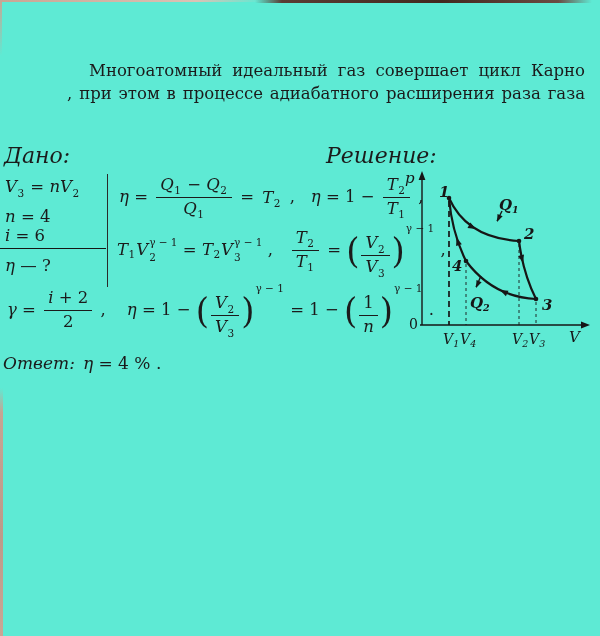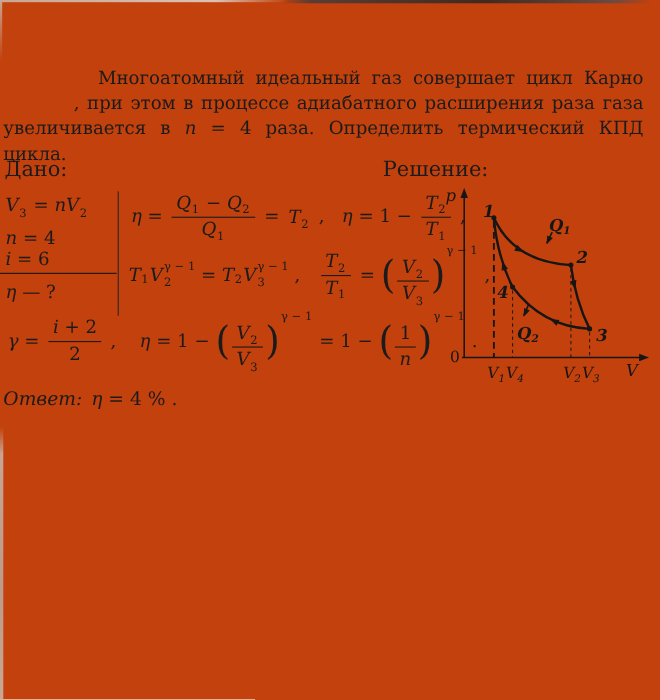--- a/index.html
+++ b/index.html
@@ -1,40 +1,40 @@
 <!DOCTYPE html>
 <html><head>
 <meta charset="utf-8">
 <style>
   * { margin:0; padding:0; box-sizing:border-box; }
   html,body { background:#ffffff; }
   .page {
-    position:relative; width:600px; height:636px; background:#c2410c;
+    position:relative; width:600px; height:636px; background:#5eead4;
     overflow:hidden; font-family:"DejaVu Serif", serif; color:#1b1b1b;
   }
   
   .scan-top-pink  { position:absolute; left:0; top:0; width:262px; height:2px;
                     background:linear-gradient(90deg,#c9a693,#dcc2b4 75%,rgba(220,194,180,0)); }
   .scan-top-brown { position:absolute; left:255px; top:0; width:337px; height:3px;
                     background:linear-gradient(90deg,rgba(90,60,52,0),#5a3c34 8%,#42291f 55%,#6b4a42 90%,rgba(107,74,66,0)); }
   .scan-left-top  { position:absolute; left:0; top:0; width:2px; height:56px;
                     background:linear-gradient(180deg,#c9a693,rgba(201,166,147,0)); }
   .scan-left-bottom { position:absolute; left:0; top:388px; width:3px; height:248px;
                     background:linear-gradient(180deg,rgba(199,164,147,0),#c7a493 10%,#bd9a89 60%,#caa795); }
   
   .para { position:absolute; left:3px; top:59px; width:582px;
           font-size:16.5px; line-height:23px; }
   .pline { text-align:justify; text-align-last:justify; white-space:normal; }
   .pl1 { padding-left:86px; }
   .pl2 { padding-left:64px; }
   .it { font-style:italic; }
   
-  .lab { position:absolute; font-size:19px;text-align:center; }
+  .lab { position:absolute; font-style:italic; font-size:22px;text-align:center; }
   .lab-given    { left:4px;  top:143px; }
-  .lab-solution { left:348px; top:143px; }
+  .lab-solution { left:326px; top:143px; }
   
   .fline { position:absolute; display:flex; align-items:baseline; font-size:16.5px; }
   .fline span { white-space:pre; }
   .fcenter { position:absolute; display:flex; align-items:center; font-size:16.5px; }
   .fcenter > span { white-space:pre; line-height:40px; }
   .g1 { left:5px; top:177px; }
   .g2 { left:5px; top:207px; }
   .g3 { left:5px; top:226px; }
   .g4 { left:5px; top:256px; }
   .given-line { position:absolute; left:0; top:248px; width:106px; height:0;
@@ -85,21 +85,20 @@
 <div class="page">
 
   <div class="scan-top-pink"></div>
   <div class="scan-top-brown"></div>
   <div class="scan-left-top"></div>
   <div class="scan-left-bottom"></div>
 
   <div class="para">
     <div class="pline pl1">Многоатомный идеальный газ совершает цикл Карно</div>
     <div class="pline pl2">, при этом в процессе адиабатного расширения раза газа</div>
-    <div class="pline"><span>увеличивается в </span><span class="it">n</span><span> = 4 раза. Определить термический КПД цикла.</span></div>
   </div>
 
   <div class="lab lab-given">Дано:</div>
   <div class="lab lab-solution">Решение:</div>
 
   <div class="fline g1">
       <span class="v">V</span>
       <span class="sub">3</span>
       <span class="rm"> = </span>
       <span class="v">n</span>

